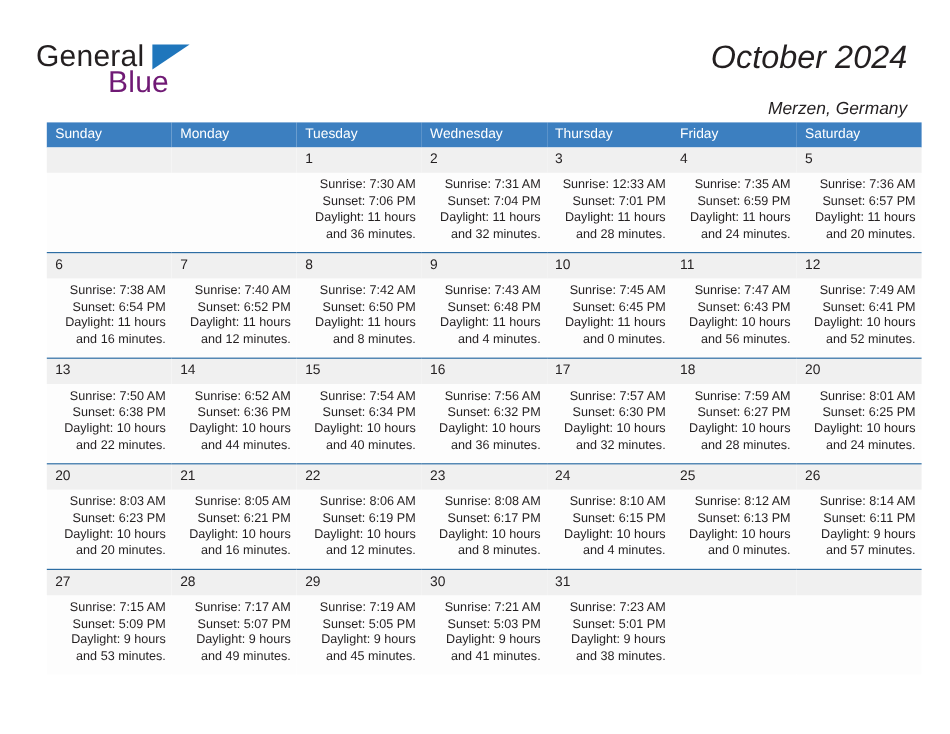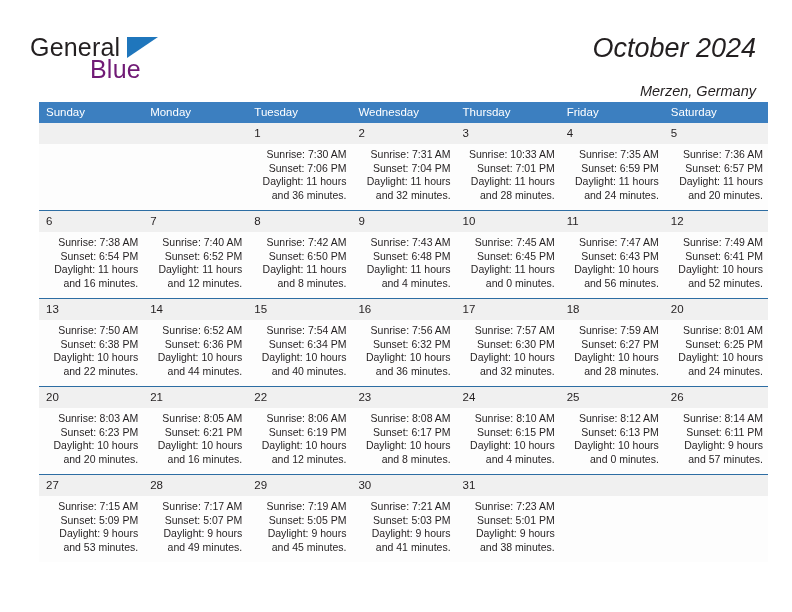--- a/index.html
+++ b/index.html
@@ -192,21 +192,21 @@
             <div class="info">
               <div>Sunrise: 7:31 AM</div>
               <div>Sunset: 7:04 PM</div>
               <div>Daylight: 11 hours</div>
               <div>and 32 minutes.</div>
             </div>
           </td>
           <td>
             <span class="daynum">3</span>
             <div class="info">
-              <div>Sunrise: 10:33 AM</div>
+              <div>Sunrise: 12:33 AM</div>
               <div>Sunset: 7:01 PM</div>
               <div>Daylight: 11 hours</div>
               <div>and 28 minutes.</div>
             </div>
           </td>
           <td>
             <span class="daynum">4</span>
             <div class="info">
               <div>Sunrise: 7:35 AM</div>
               <div>Sunset: 6:59 PM</div>

